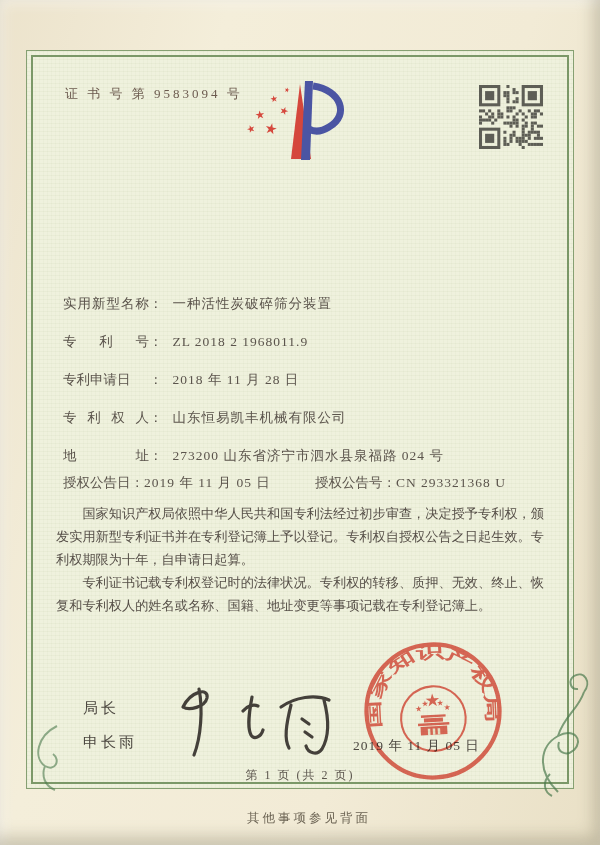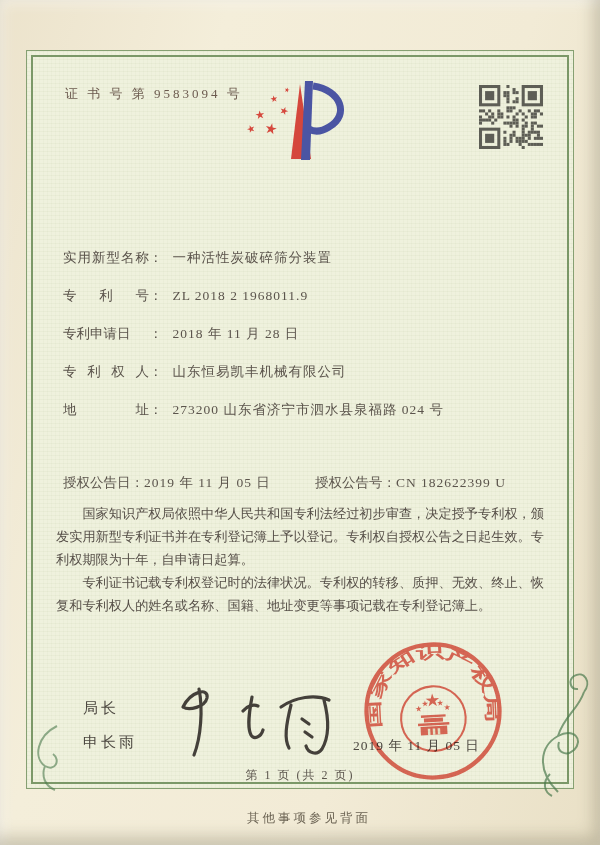--- a/index.html
+++ b/index.html
@@ -18,21 +18,21 @@
     border:1px solid #86a072;
   }
   .inner-border{position:absolute;inset:4px;border:2px solid #7b9868;pointer-events:none;}
   .cert-no{position:absolute;left:38px;top:34px;font-size:13px;letter-spacing:3px;color:#6b5a4e;}
   .logo{position:absolute;left:216px;top:26px;width:122px;height:94px;}
   .qr{position:absolute;left:452px;top:34px;width:64px;height:64px;opacity:.85;}
   .title{position:absolute;left:0;right:0;top:126px;text-align:center;font-size:33px;font-weight:700;
     letter-spacing:11px;text-indent:11px;color:#44403c;}
   .fields{position:absolute;left:36px;top:198px;right:26px;font-size:13.5px;color:#5b544c;}
   .frow{height:17px;margin-bottom:21px;white-space:nowrap;}
-  .flabel{display:inline-block;width:86px;vertical-align:bottom;}
+  .flabel{display:inline-block;width:86px;vertical-align:bottom;margin-top:46px;}
   .jlabel{text-align:justify;text-align-last:justify;}
   .fcolon{display:inline-block;margin-right:10px;}
   .fvalue{letter-spacing:1px;}
   .grant-row{position:absolute;left:36px;top:423px;font-size:13.5px;white-space:nowrap;color:#5b544c;}
   .grant-pair2{margin-left:44px;}
   .paras{position:absolute;left:29px;top:452px;width:488px;font-size:13.2px;line-height:1.74;
     text-align:justify;color:#564f48;}
   .paras p{margin:0;text-indent:2em;}
   .officer{position:absolute;left:56px;top:640px;font-size:15px;letter-spacing:3px;color:#4c4740;line-height:34px;}
   .signature{position:absolute;left:126px;top:624px;width:204px;height:100px;}
@@ -206,21 +206,21 @@
       </div>
       <div class="frow">
         <span class="flabel jlabel">专利权人</span><span class="fcolon">：</span><span class="fvalue">山东恒易凯丰机械有限公司</span>
       </div>
       <div class="frow">
         <span class="flabel jlabel">地址</span><span class="fcolon">：</span><span class="fvalue">273200 山东省济宁市泗水县泉福路 024 号</span>
       </div>
     </div>
 
     <div class="grant-row">
-      <span>授权公告日</span><span>：</span><span class="fvalue">2019 年 11 月 05 日</span><span class="grant-pair2">授权公告号</span><span>：</span><span class="fvalue">CN 182622399 U</span>
+      <span>授权公告日</span><span>：</span><span class="fvalue">2019 年 11 月 05 日</span><span class="grant-pair2">授权公告号</span><span>：</span><span class="fvalue">CN 293321368 U</span>
     </div>
 
     <div class="paras">
       <p>国家知识产权局依照中华人民共和国专利法经过初步审查，决定授予专利权，颁发实用新型专利证书并在专利登记簿上予以登记。专利权自授权公告之日起生效。专利权期限为十年，自申请日起算。</p>
       <p>专利证书记载专利权登记时的法律状况。专利权的转移、质押、无效、终止、恢复和专利权人的姓名或名称、国籍、地址变更等事项记载在专利登记簿上。</p>
     </div>
 
     <div class="officer">
       <div>局长</div>
       <div>申长雨</div>

